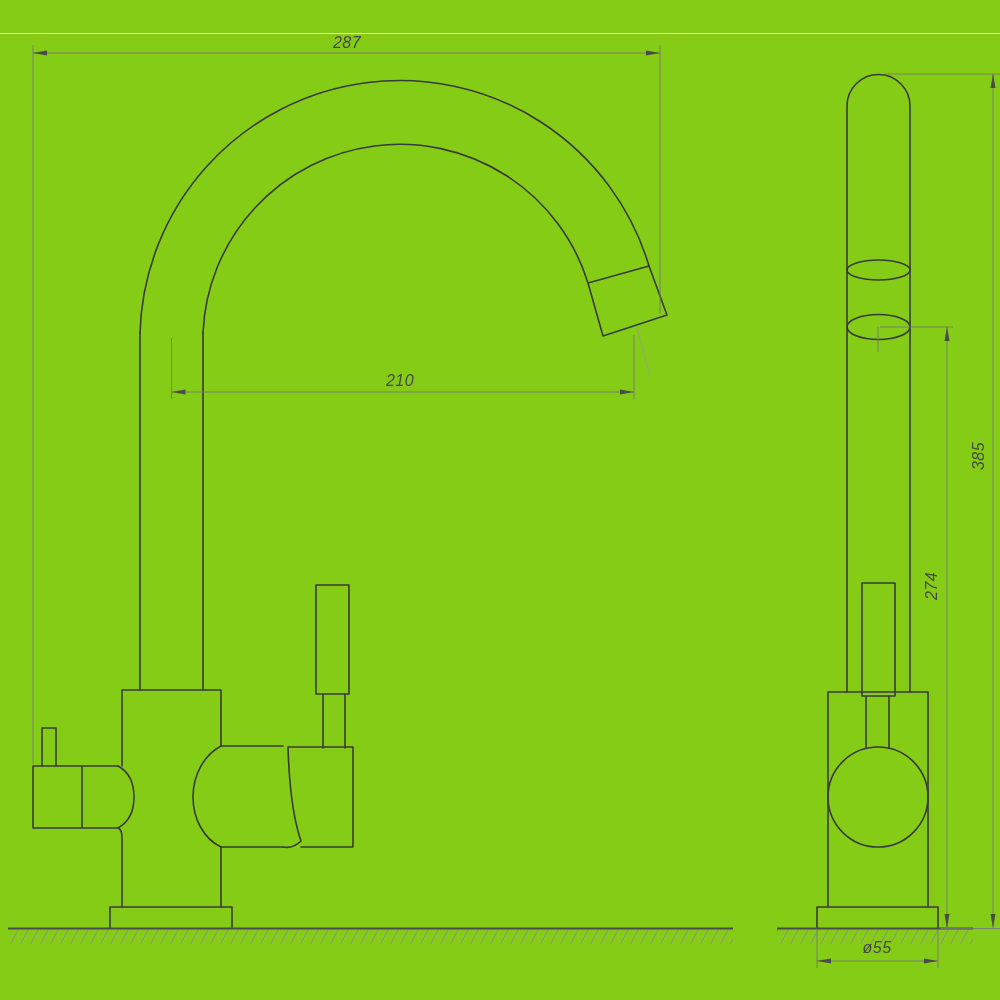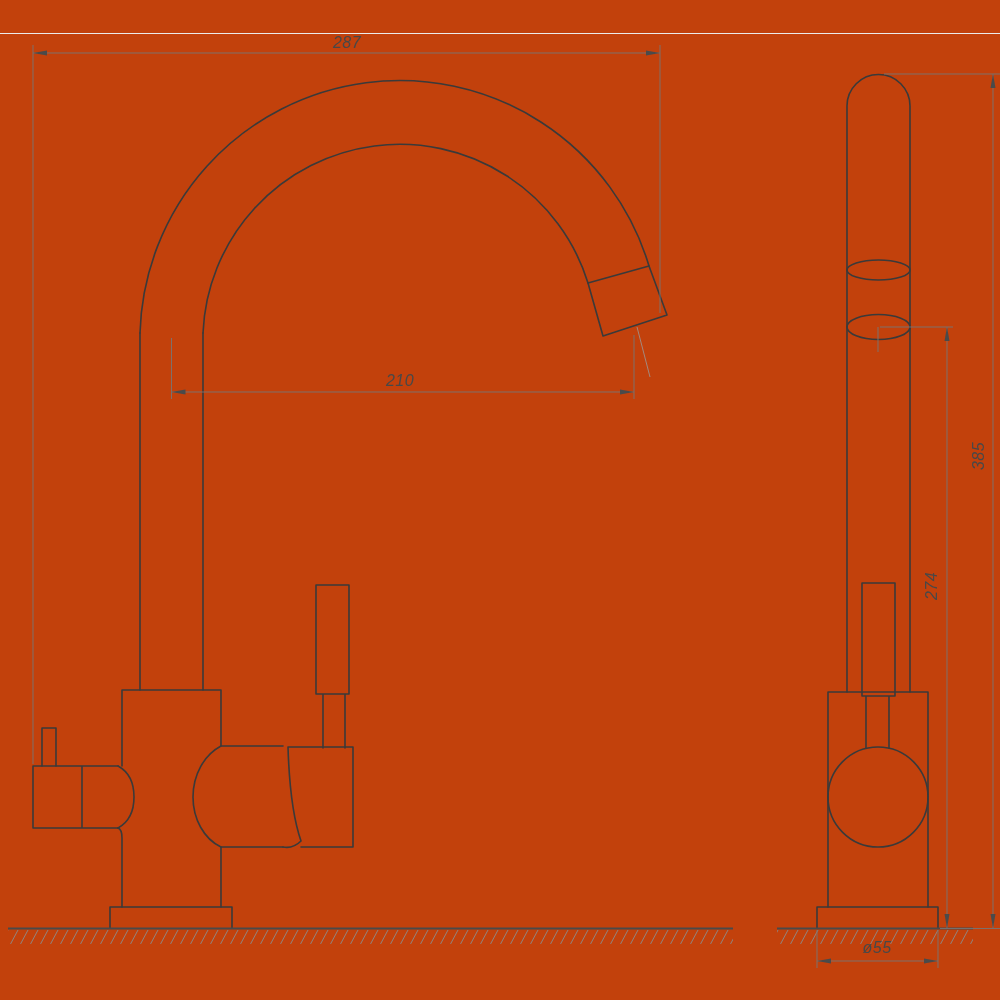--- a/index.html
+++ b/index.html
@@ -1,16 +1,16 @@
 <!DOCTYPE html>
 <html><head>
 <meta charset="utf-8">
 <style>
   html,body{margin:0;padding:0;background:#ffffff;}
-  .canvas{position:relative;width:1000px;height:1000px;background:#c2410c;overflow:hidden;
+  .canvas{position:relative;width:1000px;height:1000px;background:#84cc16;overflow:hidden;
           font-family:"Liberation Sans", sans-serif;}
   svg{position:absolute;left:0;top:0;}
   .ol{stroke:#3a3a3a;stroke-width:1.6;fill:none;stroke-linejoin:round;stroke-linecap:round;}
   .ground{stroke:#4a4a4a;stroke-width:2.2;fill:none;}
   .dim{stroke:#767676;stroke-width:0.9;fill:none;}
   .thin{stroke:#9a9a9a;stroke-width:0.8;fill:none;}
   .frame{stroke:#ececec;stroke-width:1;fill:none;}
   .dimtext{font-family:"Liberation Sans", sans-serif;font-style:italic;font-size:16px;
            fill:#484848;letter-spacing:0.5px;}
 </style>

